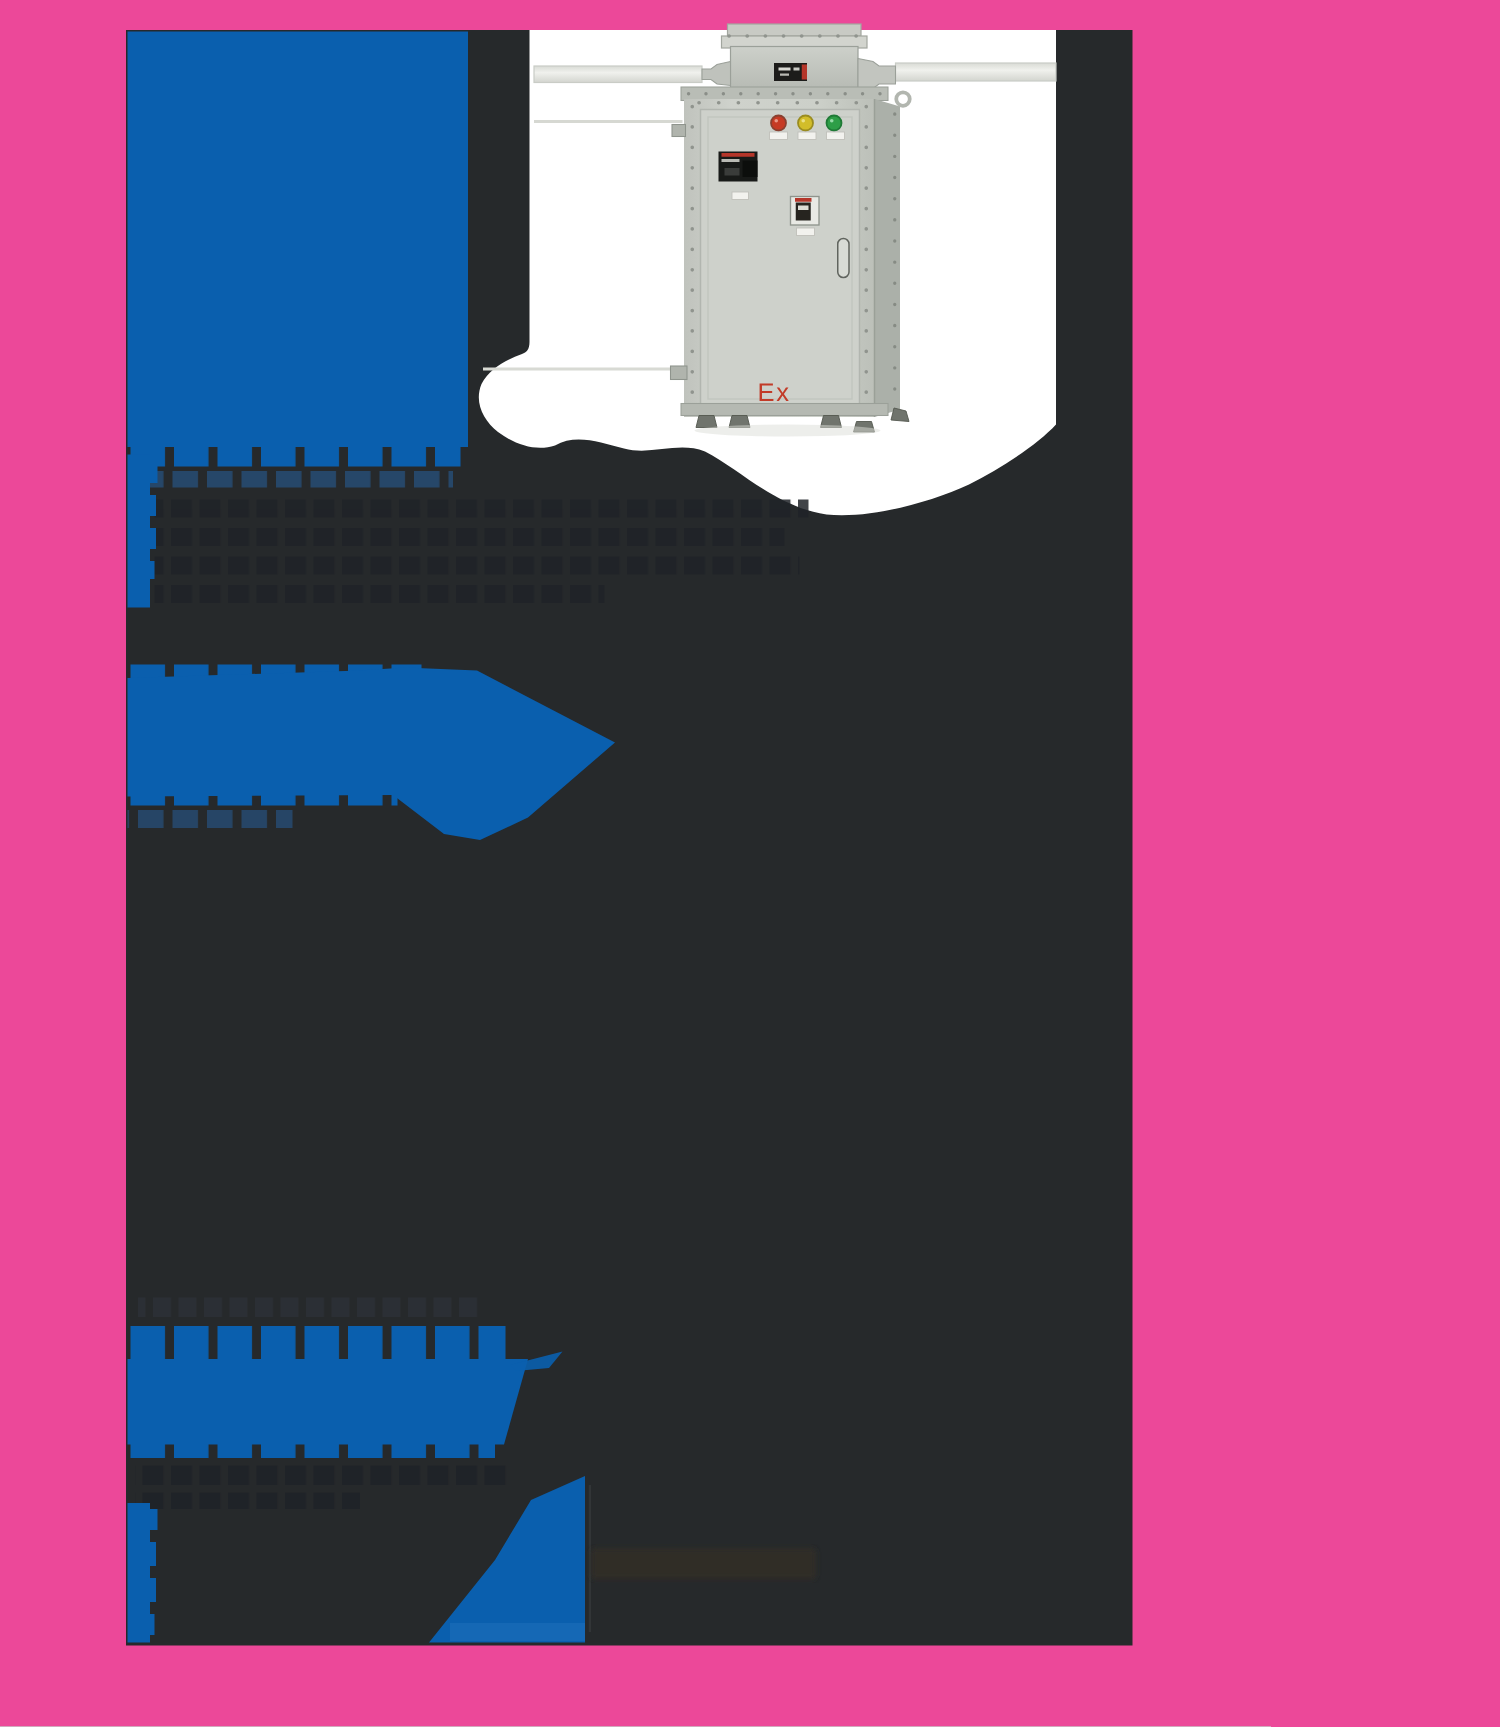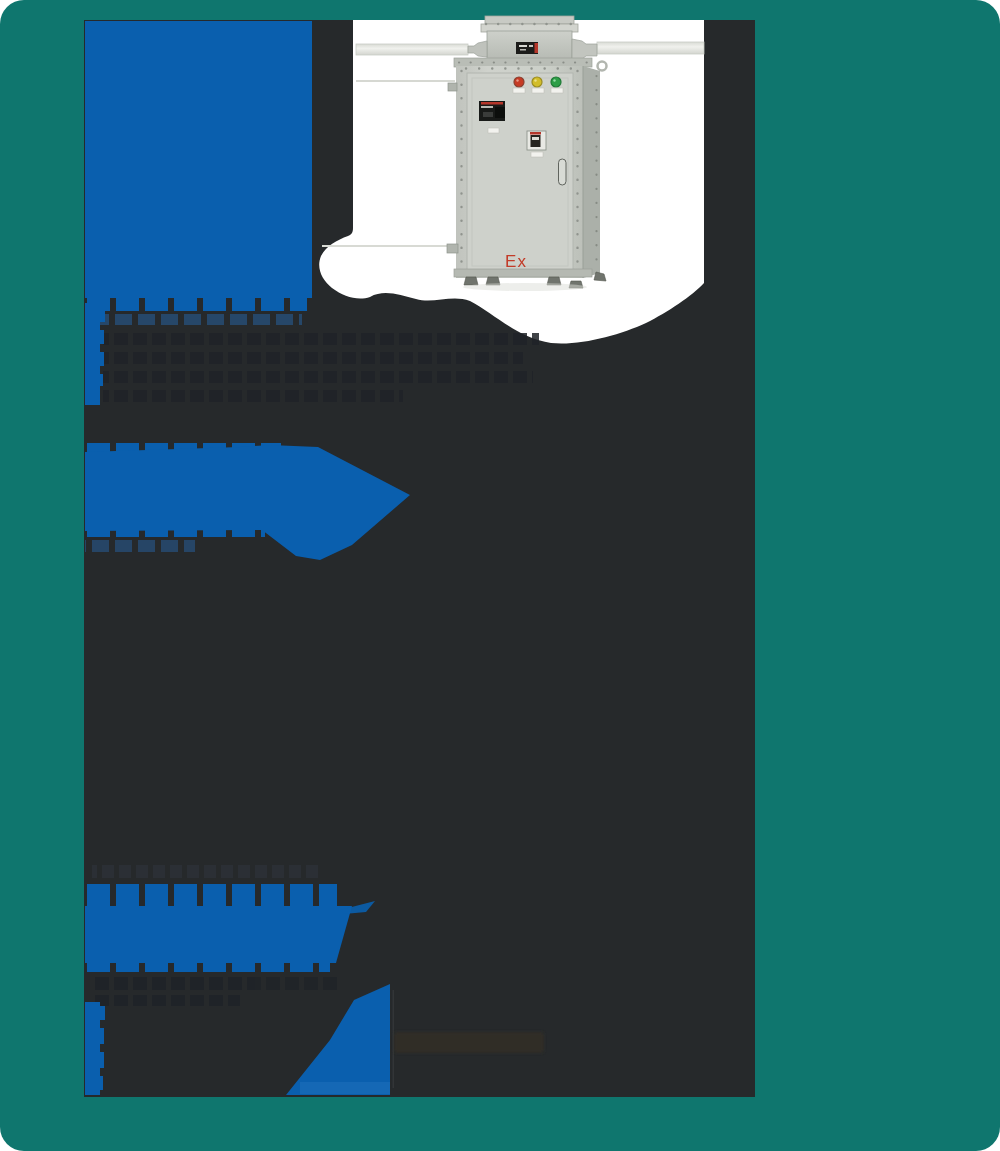--- a/index.html
+++ b/index.html
@@ -1,22 +1,21 @@
 <!DOCTYPE html>
 <html><head>
 <meta charset="utf-8">
 <style>
   html,body{margin:0;padding:0;background:#ffffff;}
   .page{
     position:relative;
     width:1000px;height:1151px;
-    background:#0f766e;
+    background:#ec4899;
     font-family:"Liberation Sans", sans-serif;
     overflow:hidden;
-    border-radius:24px;
   }
   .page svg{display:block;width:1000px;height:1151px;}
   .ex-text{
     font-family:"Liberation Sans", sans-serif;
     font-size:17px;
     letter-spacing:1px;
   }
 </style>
 </head>
 <body>

